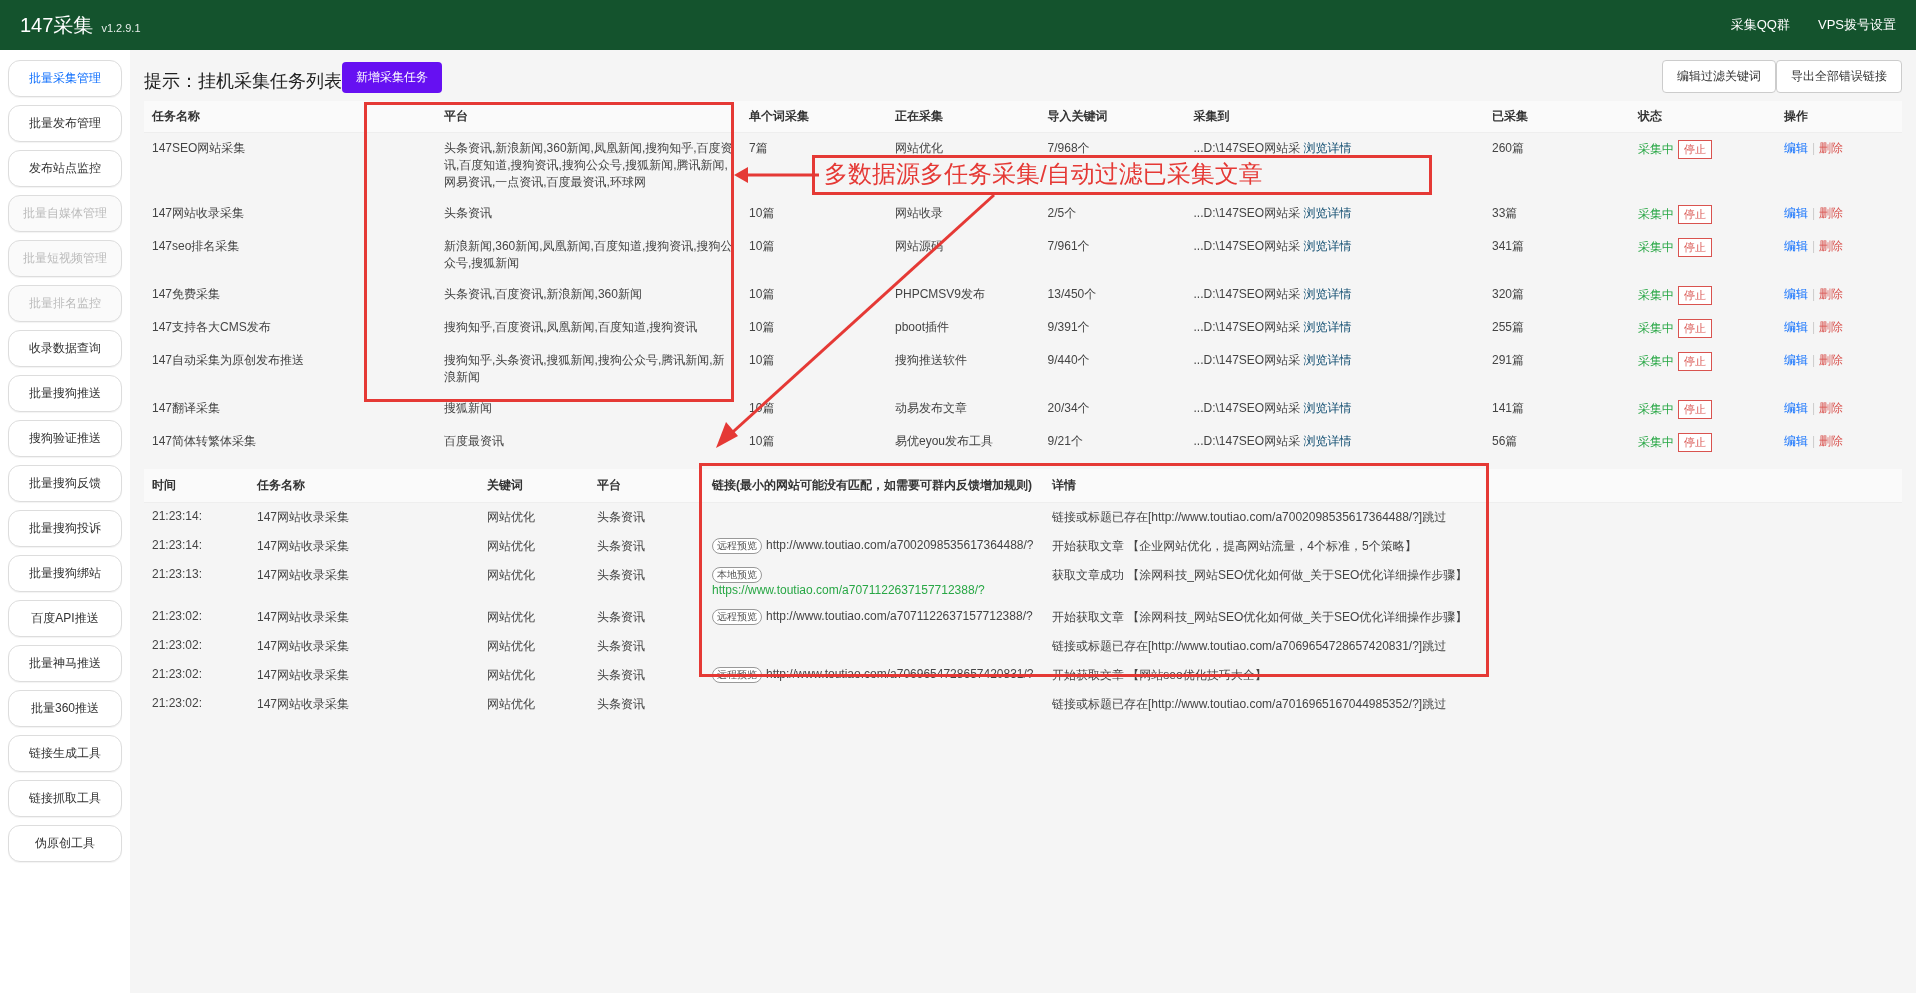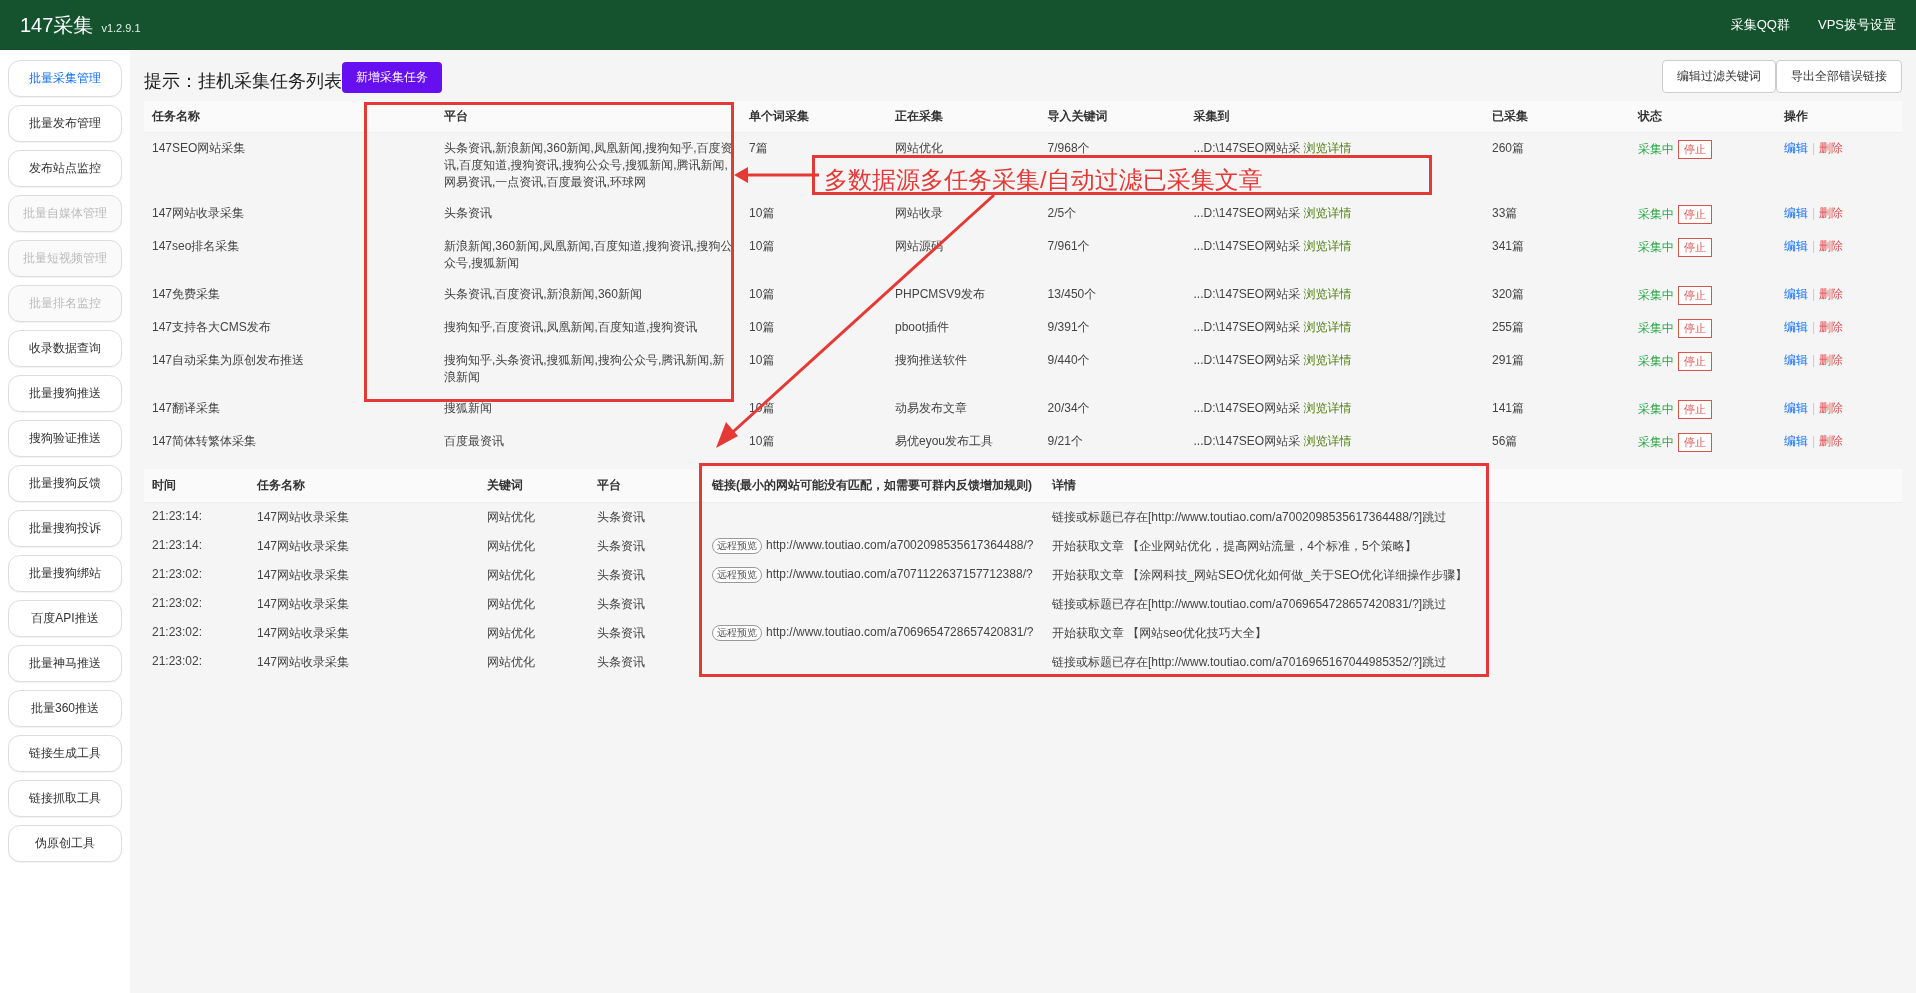--- a/index.html
+++ b/index.html
@@ -18,21 +18,21 @@
     .content { flex: 1; padding: 10px 14px; overflow: auto; display: flex; flex-direction: column; gap: 10px; }
     .toolbar { display: flex; align-items: flex-end; padding-bottom: 8px; }
     .toolbar-title { font-size: 18px; font-weight: normal; color: #222; }
     .btn-primary { background: #6610f2; color: #fff; border: none; border-radius: 4px; padding: 7px 14px; font-size: 12px; cursor: pointer; }
     .btn-outline { background: #fff; color: #333; border: 1px solid #ccc; border-radius: 4px; padding: 7px 14px; font-size: 12px; cursor: pointer; }
     .spacer { flex: 1; }
     .table { width: 100%; border-collapse: collapse; }
     .table th, .table td { text-align: left; padding: 7px 8px; font-size: 12px; vertical-align: top; }
     .table thead th { color: #333; font-weight: bold; border-bottom: 1px solid #eee; background: #fafafa; }
     .table td { color: #444; border-bottom: 0px solid transparent; }
-    .link-green { color: #4d7c0f; cursor: pointer; }
+    .link-green { color: #0c4a6e; cursor: pointer; }
     .status-green { color: #28a745; }
     .btn-stop { color: #d9534f; border: 1px solid #d9534f; padding: 1px 5px; font-size: 11px; background: #fff; cursor: pointer; margin-left: 4px; border-radius: 0; }
     .action-link { color: #0d6efd; cursor: pointer; }
     .action-del { color: #d9534f; cursor: pointer; }
     .divider { color: #ccc; margin: 0 4px; }
     .annotation-box { position: absolute; border: 3px solid #e53935; pointer-events: none; z-index: 10; }
     .annotation-text { position: absolute; color: #e53935; font-size: 24px; font-weight: normal; z-index: 11; pointer-events: none; background: rgba(255,255,255,0.0); }
     .panel { position: relative; }
     .tag-btn { border: 1px solid #999; font-size: 10px; padding: 0px 4px; margin-right: 4px; color: #555; background: #fff; cursor: pointer; border-radius: 8px; }
     .tag-green { color: #28a745; }
@@ -190,21 +190,21 @@
               <td>...D:\147SEO网站采 <span class="link-green">浏览详情</span></td>
               <td>56篇</td>
               <td><span class="status-green">采集中</span><button class="btn-stop">停止</button></td>
               <td><span class="action-link">编辑</span><span class="divider">|</span><span class="action-del">删除</span></td>
             </tr>
           </tbody>
       </table>
 
       <div class="annotation-box" style="left:220px;top:42px;width:370px;height:300px"></div>
       <div class="annotation-box" style="left:668px;top:95px;width:620px;height:40px"></div>
-      <div class="annotation-text" style="left:680px;top:104px">多数据源多任务采集/自动过滤已采集文章</div>
+      <div class="annotation-text" style="left:680px;top:98px">多数据源多任务采集/自动过滤已采集文章</div>
       <svg class="arrow-svg" style="left:590px;top:95px" width="90" height="40">
         <line x1="85" y1="20" x2="10" y2="20" stroke="#e53935" stroke-width="3"></line>
         <polygon points="0,20 14,12 14,28" fill="#e53935"></polygon>
       </svg>
       <svg class="arrow-svg" style="left:560px;top:130px" width="300" height="260">
         <line x1="290" y1="5" x2="20" y2="250" stroke="#e53935" stroke-width="3"></line>
         <polygon points="12,258 34,246 22,232" fill="#e53935"></polygon>
       </svg>
     </div>
 
@@ -233,20 +233,28 @@
               </tr>
               <tr>
                 <td>21:23:14:</td>
                 <td>147网站收录采集</td>
                 <td>网站优化</td>
                 <td>头条资讯</td>
                 <td><button class="tag-btn">远程预览</button><span>http://www.toutiao.com/a7002098535617364488/?</span></td>
                 <td>开始获取文章 【企业网站优化，提高网站流量，4个标准，5个策略】</td>
               </tr>
               <tr>
+                <td>21:23:13:</td>
+                <td>147网站收录采集</td>
+                <td>网站优化</td>
+                <td>头条资讯</td>
+                <td><button class="tag-btn">本地预览</button><span class="tag-green">https://www.toutiao.com/a7071122637157712388/?</span></td>
+                <td>获取文章成功 【涂网科技_网站SEO优化如何做_关于SEO优化详细操作步骤】</td>
+              </tr>
+              <tr>
                 <td>21:23:02:</td>
                 <td>147网站收录采集</td>
                 <td>网站优化</td>
                 <td>头条资讯</td>
                 <td><button class="tag-btn">远程预览</button><span>http://www.toutiao.com/a7071122637157712388/?</span></td>
                 <td>开始获取文章 【涂网科技_网站SEO优化如何做_关于SEO优化详细操作步骤】</td>
               </tr>
               <tr>
                 <td>21:23:02:</td>
                 <td>147网站收录采集</td>

